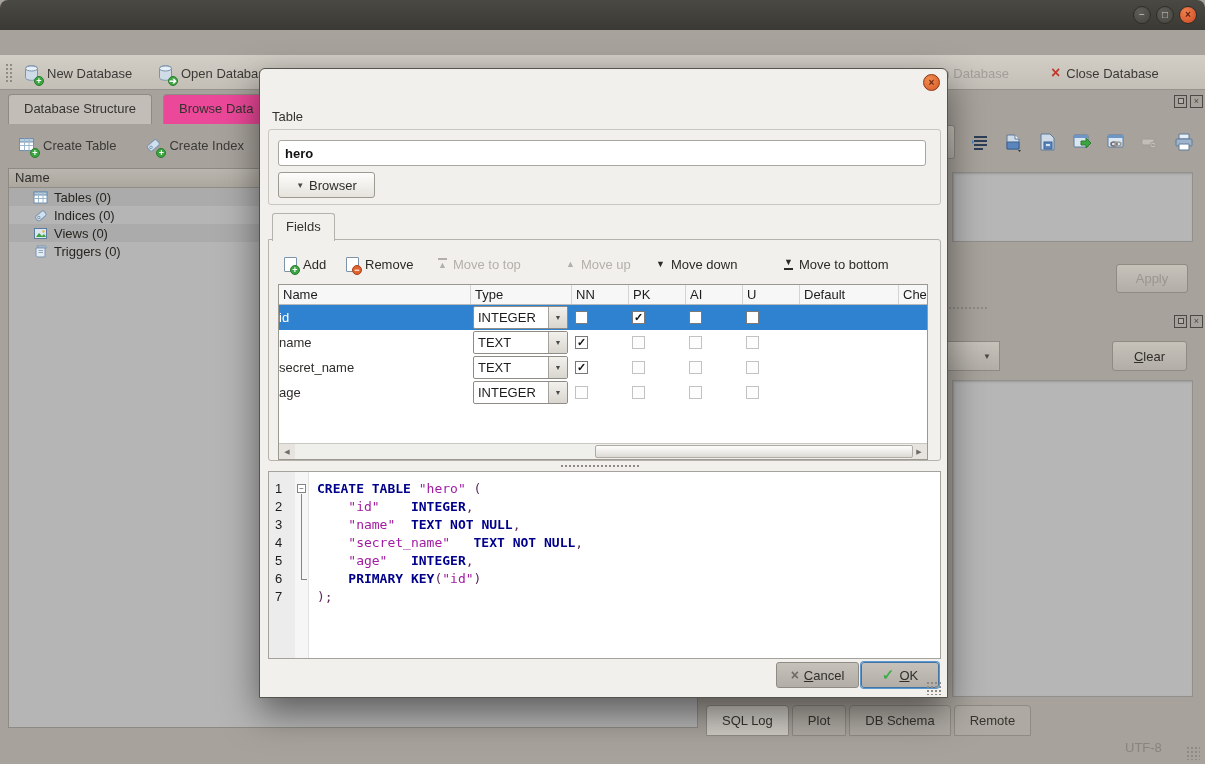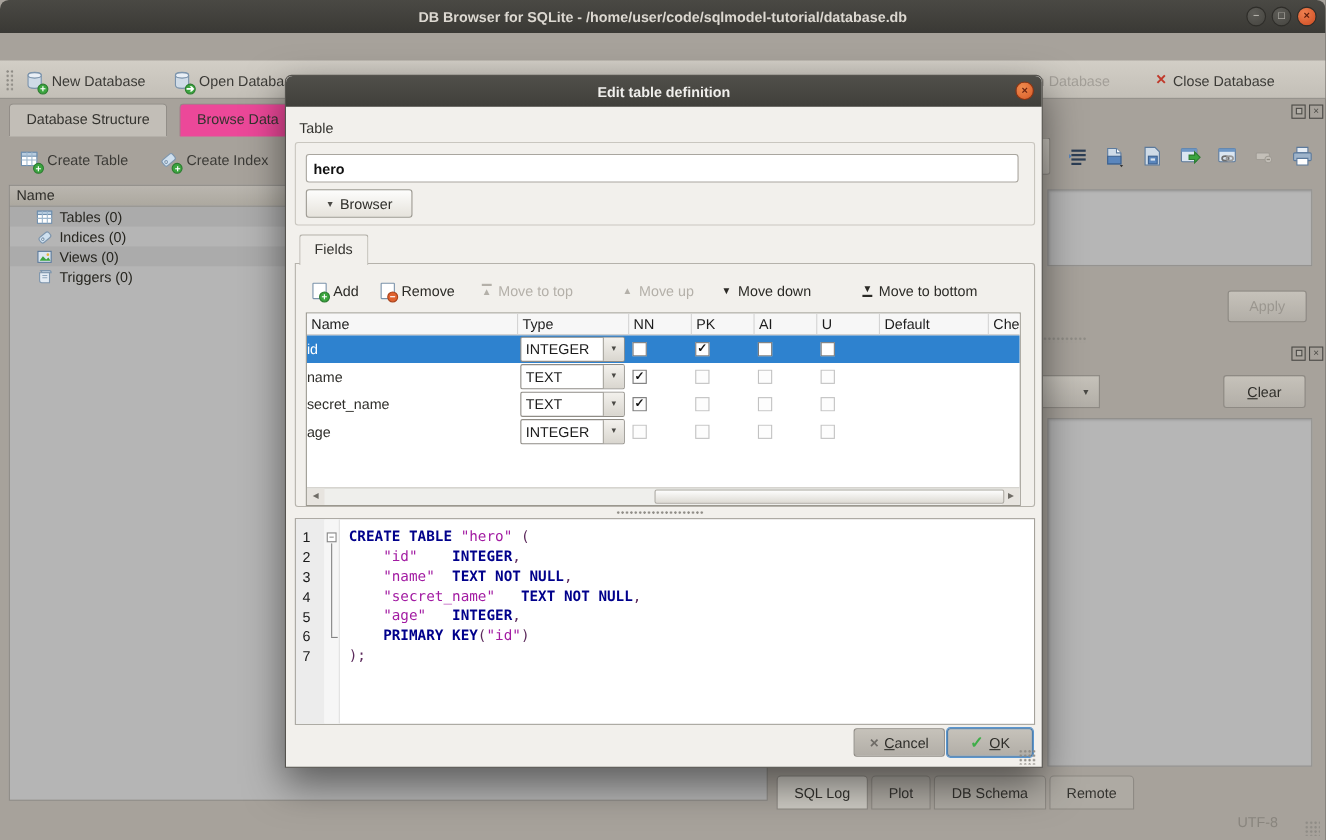--- a/index.html
+++ b/index.html
@@ -156,21 +156,20 @@
   #cancel-x{color:#6e6b66;font-weight:bold;font-size:14px;}
   #ok-check{color:#3fae49;font-weight:bold;font-size:15px;}
   #dlg-grip{left:666px;top:612px;width:16px;height:14px;}
 </style>
 </head>
 <body>
 
 <div id="stage">
 
   <div id="titlebar" class="abs">
-    <span id="win-title">DB Browser for SQLite - /home/user/code/sqlmodel-tutorial/database.db</span>
     <span class="winbtn" style="right:54px;">−</span>
     <span class="winbtn" style="right:31px;">□</span>
     <span class="winbtn" id="btn-close" style="right:8px;">×</span>
   </div>
 
 
   <div id="toolbar" class="abs">
     <div id="tb-grip" class="abs grip"></div>
     <div id="tb-new" class="abs flatbtn">
       <span class="iconwrap">
@@ -357,23 +356,20 @@
   <div id="bottomtabs" class="abs">
       <div class="btab active">SQL Log</div>
       <div class="btab">Plot</div>
       <div class="btab">DB Schema</div>
       <div class="btab">Remote</div>
     </div>
   <div id="utf8" class="abs">UTF-8</div>
   <div id="statusgrip" class="abs grip"></div>
 
   <div id="dialog" class="abs">
-    <div id="dlg-titlebar" class="abs">
-      <span id="dlg-title">Edit table definition</span>
-    </div>
     <span id="dlg-close">×</span>
 
     <div id="tbl-label" class="abs dlg-label">Table</div>
     <div id="groupbox" class="abs"></div>
     <input id="tbl-input" class="abs" type="text" value="hero" style="">
     <div id="advanced-btn" class="abs qbtn">
       <span class="caret">▼</span>
       <span>Browser</span>
     </div>
 

